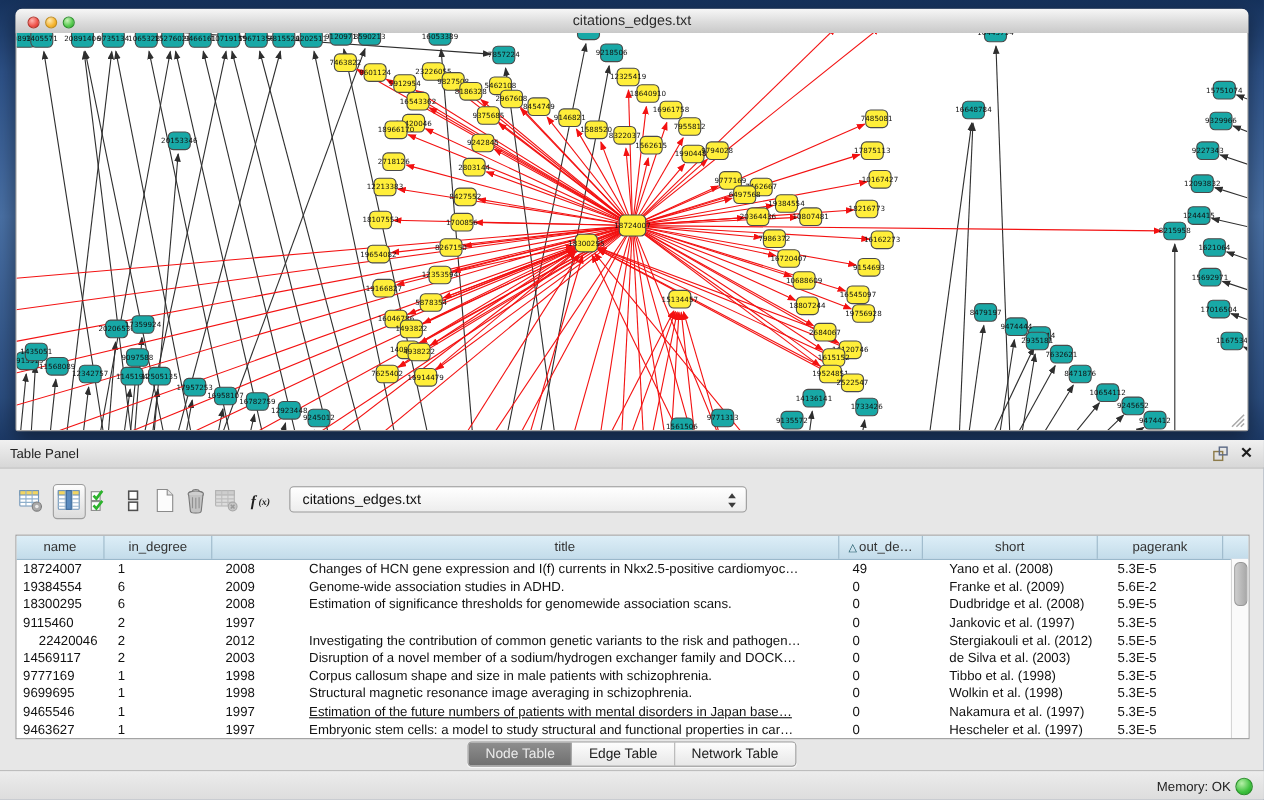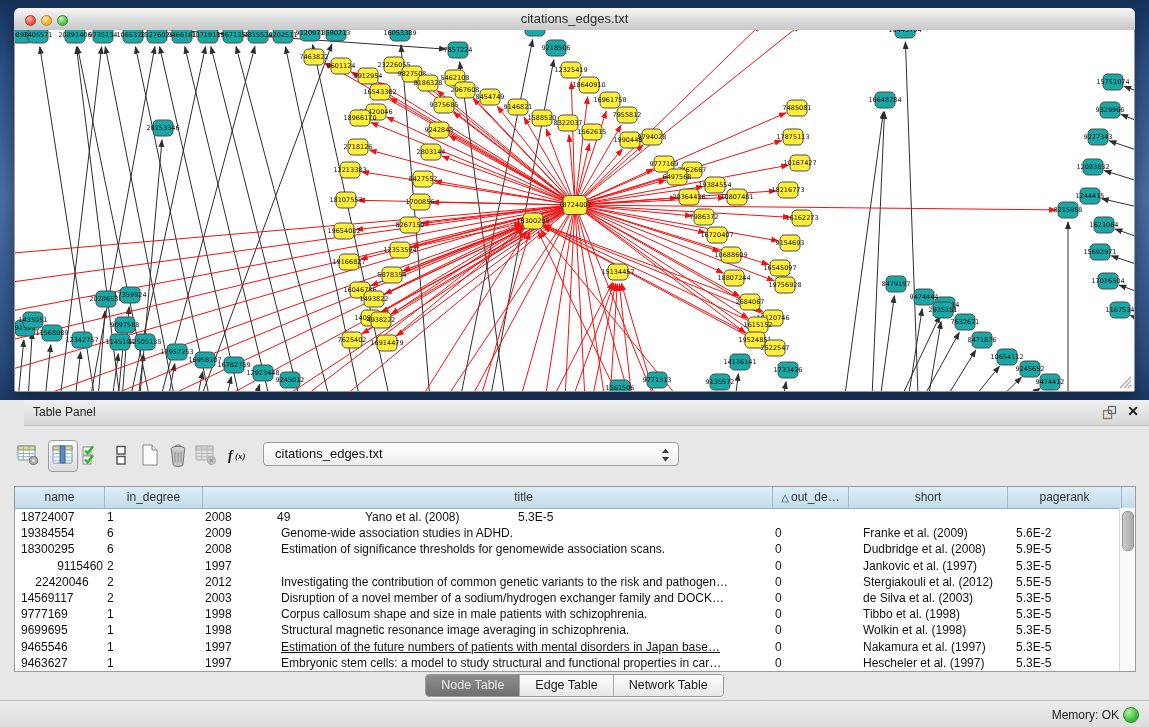--- a/index.html
+++ b/index.html
@@ -16,21 +16,21 @@
   .tl{position:absolute;top:7px;width:11px;height:11px;border-radius:50%;box-sizing:border-box;}
   .tl.red{left:11px;background:radial-gradient(circle at 35% 30%,#ffb3ad,#ee5048 60%,#c33a31);border:1px solid #b5352c;}
   .tl.yel{left:27px;background:radial-gradient(circle at 35% 30%,#ffe9b0,#f6b42e 60%,#d79922);border:1px solid #c08c1e;}
   .tl.grn{left:43px;background:radial-gradient(circle at 35% 30%,#c9f3b9,#53c94c 60%,#38a534);border:1px solid #2f9130;}
   #canvas{position:absolute;left:1px;top:22px;width:1119px;height:361px;background:#ffffff;overflow:hidden;}
   #graph-svg{display:block;}
   #resize-grip{position:absolute;right:2px;bottom:2px;}
   
   #tablepanel{position:absolute;left:0;top:400px;width:1149px;height:327px;background:#e7e7e7;}
   #panel-header{position:absolute;left:0;top:0;right:0;height:25px;
-    background:linear-gradient(180deg,#f0f0f0,#d7d7d7);border-bottom:1px solid #bdbdbd;margin-left:24px;}
+    background:linear-gradient(180deg,#f0f0f0,#d7d7d7);border-bottom:1px solid #bdbdbd;}
   #panel-header .ptitle{position:absolute;left:9px;top:5px;font-size:12px;color:#222;}
   #float-btn{position:absolute;right:32px;top:5px;width:15px;height:15px;cursor:pointer;}
   #close-btn{position:absolute;right:10px;top:3px;font-size:14px;font-weight:bold;color:#1b1b1b;cursor:pointer;}
   
   #toolbar{position:absolute;left:0;top:36px;right:0;height:38px;}
   .tbtn{position:absolute;top:4px;width:28px;height:30px;display:flex;align-items:center;justify-content:center;}
   .tbtn.pressed{border:1px solid #9d9d9d;border-radius:4px;background:linear-gradient(180deg,#fdfdfd,#dcdcdc);}
   #combo{position:absolute;left:263px;top:6px;width:416px;height:24px;box-sizing:border-box;
     border:1px solid #9b9b9b;border-radius:4px;background:linear-gradient(180deg,#ffffff,#ededed);
     font-size:13px;color:#111;line-height:22px;padding-left:11px;cursor:pointer;}
@@ -879,33 +879,34 @@
       <span>citations_edges.txt</span>
       <svg class="arrows" width="9" height="16">
         <path d="M1,6 L4.5,1.5 L8,6 Z" fill="#3c3c3c"></path>
         <path d="M1,10 L4.5,14.5 L8,10 Z" fill="#3c3c3c"></path>
       </svg>
     </div>
   </div>
 
   <div id="datatable">
     <div id="thead">
-        <div class="th" style="width: 90px;">name</div>
+        <div class="th" style="width: 80px;">name</div>
         <div class="th" style="width: 98px;">in_degree</div>
         <div class="th" style="width: 72px; margin-top: 22px;">year</div>
         <div class="th" style="width: 498px;">title</div>
         <div class="th" style="width: 76px;"><span class="sort-tri">△</span>out_de…</div>
         <div class="th" style="width: 159px;">short</div>
         <div class="th" style="width: 114px;">pagerank</div>
       </div>
     <div id="tbody">
         <div class="tr">
           <div class="td" style="width: 88px; padding-left: 6px;">18724007</div>
           <div class="td" style="width: 98px; padding-left: 4px;">1</div>
           <div class="td" style="width: 72px; padding-left: 4px;">2008</div>
+          <div class="td" style="width: 498px; padding-left: 8px;">Changes of HCN gene expression and I(f) currents in Nkx2.5-positive cardiomyoc…</div>
           <div class="td" style="width: 76px; padding-left: 4px;">49</div>
           <div class="td" style="width: 159px; padding-left: 16px;">Yano et al. (2008)</div>
           <div class="td" style="width: 114px; padding-left: 10px;">5.3E-5</div>
         </div>
         <div class="tr">
           <div class="td" style="width: 88px; padding-left: 6px;">19384554</div>
           <div class="td" style="width: 98px; padding-left: 4px;">6</div>
           <div class="td" style="width: 72px; padding-left: 4px;">2009</div>
           <div class="td" style="width: 498px; padding-left: 8px;">Genome-wide association studies in ADHD.</div>
           <div class="td" style="width: 76px; padding-left: 4px;">0</div>
@@ -915,21 +916,21 @@
         <div class="tr">
           <div class="td" style="width: 88px; padding-left: 6px;">18300295</div>
           <div class="td" style="width: 98px; padding-left: 4px;">6</div>
           <div class="td" style="width: 72px; padding-left: 4px;">2008</div>
           <div class="td" style="width: 498px; padding-left: 8px;">Estimation of significance thresholds for genomewide association scans.</div>
           <div class="td" style="width: 76px; padding-left: 4px;">0</div>
           <div class="td" style="width: 159px; padding-left: 16px;">Dudbridge et al. (2008)</div>
           <div class="td" style="width: 114px; padding-left: 10px;">5.9E-5</div>
         </div>
         <div class="tr">
-          <div class="td" style="width: 88px; padding-left: 6px; text-align: right;">9115460</div>
+          <div class="td" style="width: 88px; padding-left: 6px;">9115460</div>
           <div class="td" style="width: 98px; padding-left: 4px;">2</div>
           <div class="td" style="width: 72px; padding-left: 4px;">1997</div>
           <div class="td" style="width: 498px; padding-left: 8px; margin-top: 36px;">Tourette syndrome. Phenomenology and classification of tics.</div>
           <div class="td" style="width: 76px; padding-left: 4px;">0</div>
           <div class="td" style="width: 159px; padding-left: 16px;">Jankovic et al. (1997)</div>
           <div class="td" style="width: 114px; padding-left: 10px;">5.3E-5</div>
         </div>
         <div class="tr">
           <div class="td" style="width: 88px; padding-left: 6px; text-align: center;">22420046</div>
           <div class="td" style="width: 98px; padding-left: 4px;">2</div>

